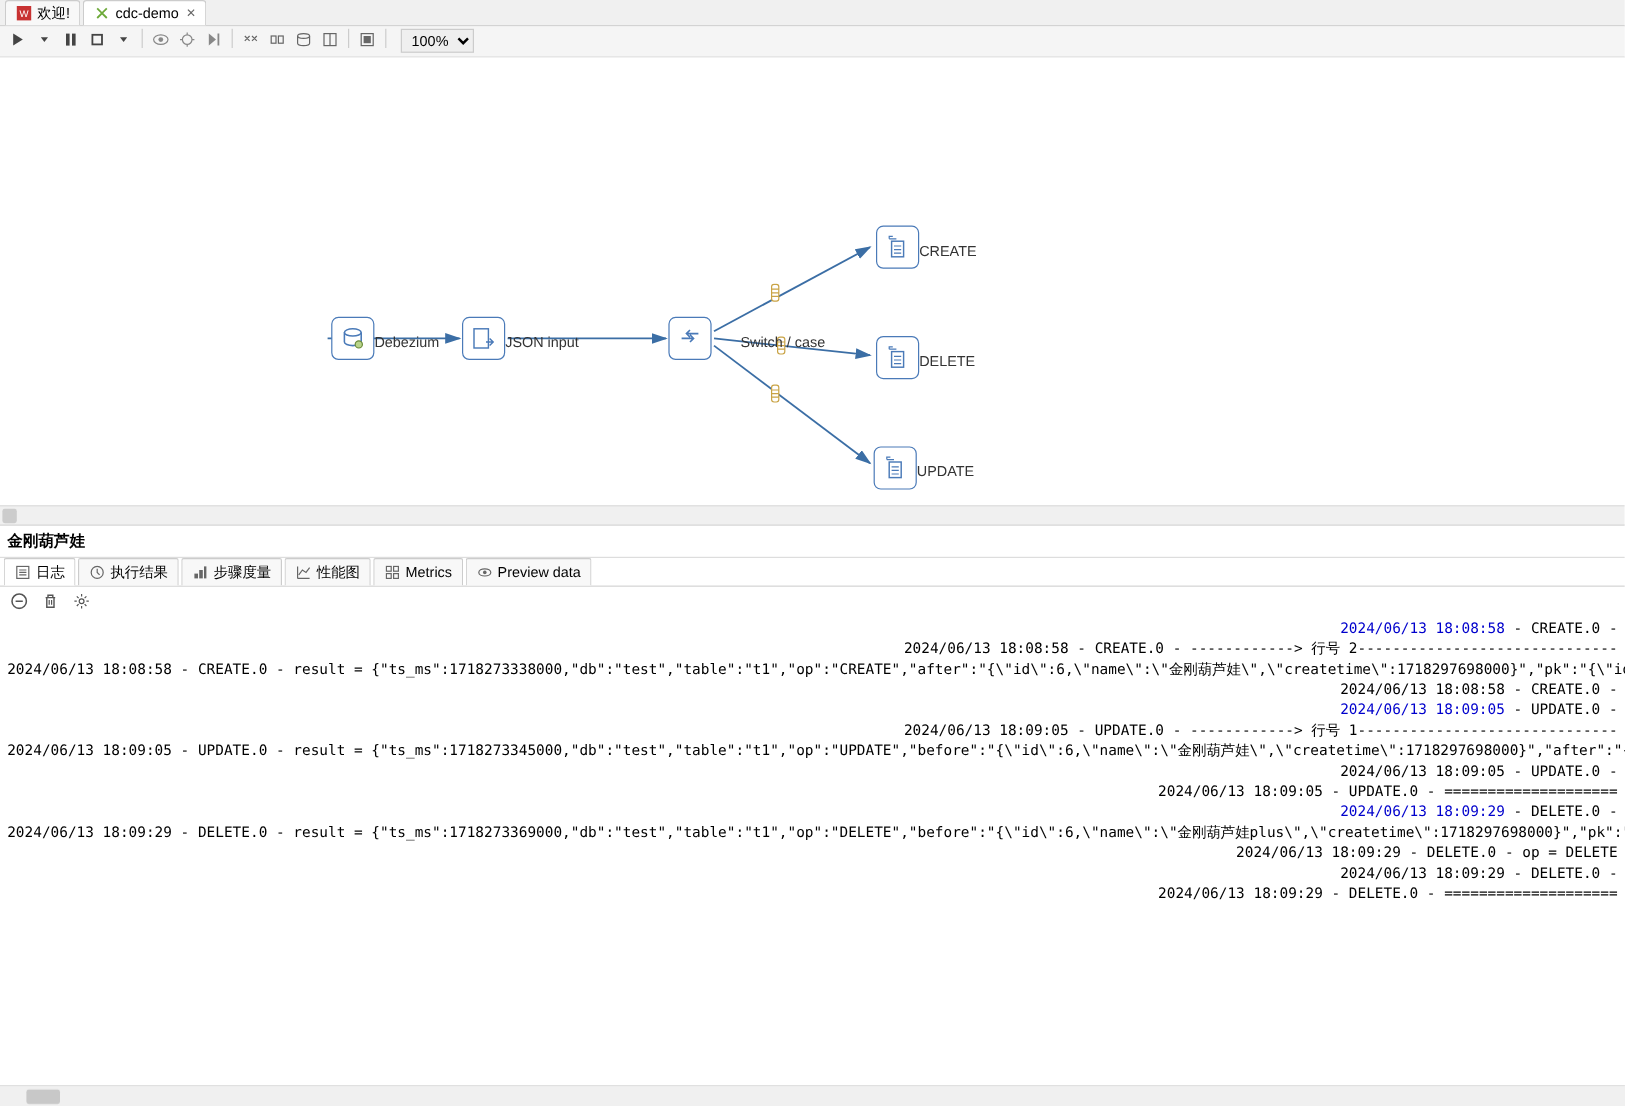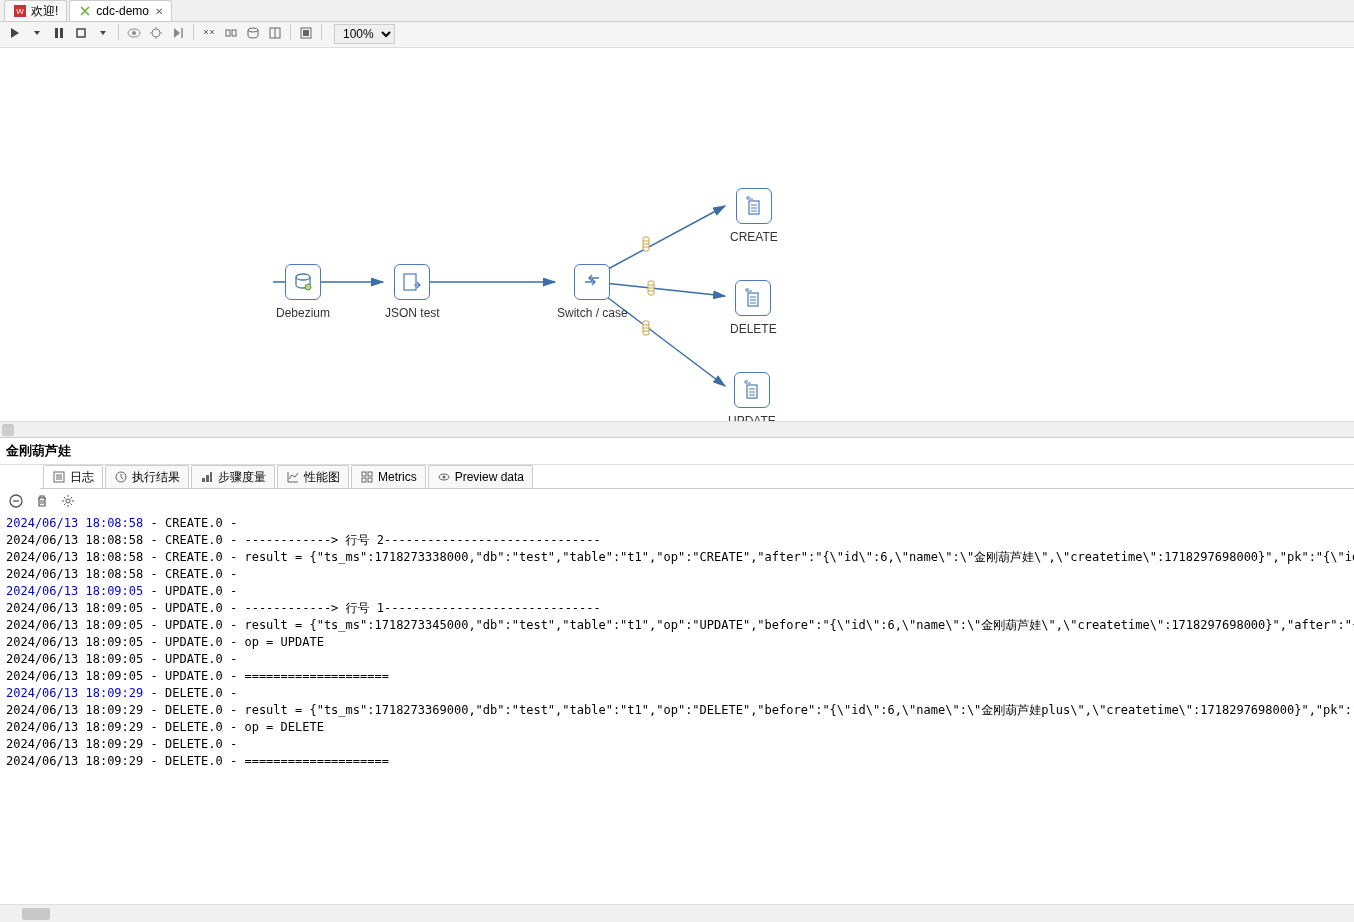--- a/index.html
+++ b/index.html
@@ -9,35 +9,35 @@
 .tab.active { background: #fff; }
 .tab-icon { width: 14px; height: 14px; margin-right: 4px; display: inline-flex; align-items: center; justify-content: center; }
 .tab-close { margin-left: 6px; font-size: 10px; color: #666; }
 .toolbar { display: flex; align-items: flex-start; background: #f5f5f5; border-bottom: 1px solid #ddd; height: 26px; padding: 2px 6px; gap: 4px; }
 .tb-btn { width: 18px; height: 18px; display: inline-flex; align-items: center; justify-content: center; cursor: pointer; color: #444; }
 .tb-sep { width: 1px; height: 16px; background: #ccc; margin: 0 2px; }
 .zoom-select { height: 20px; font-size: 12px; border: 1px solid #ccc; padding: 0 4px; margin-left: 6px; }
 .canvas-area { position: relative; background: #fff; height: 390px; overflow: auto; border-bottom: 1px solid #ccc; }
 .canvas-scroll { position: absolute; bottom: 0; left: 0; right: 0; height: 16px; background: #f0f0f0; border-top: 1px solid #ddd; }
 .canvas-scroll .thumb { position: absolute; left: 2px; top: 2px; width: 12px; height: 12px; background: #ccc; border-radius: 2px; }
-.node { position: absolute; display: flex; flex-direction: column; align-items: center; }
+.node { position: absolute; display: flex; align-items: center; }
 .node-icon { width: 36px; height: 36px; border: 1px solid #4a7ab8; border-radius: 6px; background: #fff; display: flex; align-items: center; justify-content: center; color: #4a7ab8; font-size: 16px; }
 .node-label { margin-top: 6px; font-size: 12px; color: #333; white-space: nowrap; }
 .conn-icon { position: absolute; width: 12px; height: 16px; }
 .conn-icon svg { width: 100%; height: 100%; }
 svg.edges { position: absolute; top: 0; left: 0; width: 100%; height: 100%; pointer-events: none; }
 .results-header { background: #fff; padding: 4px 6px; font-weight: bold; font-size: 13px; border-bottom: 1px solid #ddd; }
-.results-tabs { display: flex; align-items: center; border-bottom: 1px solid #ccc; background: #fff; height: 24px; padding-left: 3px; margin-left: 40px; }
+.results-tabs { display: flex; align-items: center; border-bottom: 1px solid #ccc; background: #fff; height: 24px; padding-left: 3px; }
 .rtab { display: flex; align-items: center; padding: 2px 8px; border: 1px solid #ccc; border-bottom: none; background: #f8f8f8; margin-right: 2px; height: 23px; cursor: pointer; font-size: 12px; border-radius: 2px 2px 0 0; }
 .rtab.active { background: #fff; }
 .rtab-icon { width: 14px; height: 14px; margin-right: 4px; display: inline-flex; align-items: center; justify-content: center; }
 .log-toolbar { display: flex; align-items: center; padding: 4px 8px; gap: 10px; background: #fff; }
 .log-toolbar .lb { width: 16px; height: 16px; display: inline-flex; align-items: center; justify-content: center; cursor: pointer; color: #555; }
 .log-area { padding: 2px 6px; font-family: "Microsoft YaHei", monospace; font-size: 12px; line-height: 17px; background: #fff; overflow-x: auto; white-space: nowrap; height: 400px; }
-.log-line { white-space: nowrap; }
+.log-line { white-space: nowrap; text-align: right; }
 .hl { color: #0000cc; }
 .bottom-scroll { position: fixed; bottom: 0; left: 0; right: 0; height: 18px; background: #f0f0f0; border-top: 1px solid #ddd; }
 .bottom-scroll .bthumb { position: absolute; left: 22px; top: 3px; width: 28px; height: 12px; background: #c8c8c8; border-radius: 2px; }
 </style>
 </head>
 <body>
 
 <div class="tabs-bar">
   <div class="tab">
     <span class="tab-icon">
@@ -195,24 +195,24 @@
     <div class="node-label">Debezium</div>
   </div>
 
   <div class="node" style="left:385px;top:216px;">
     <div class="node-icon">
       <svg width="22" height="22" viewBox="0 0 22 22">
           <rect x="3" y="3" width="12" height="16" fill="none" stroke="#4a7ab8" stroke-width="1.2"></rect>
           <path d="M13 14 L19 14 M16 11 L19 14 L16 17" fill="none" stroke="#4a7ab8" stroke-width="1.2"></path>
         </svg>
     </div>
-    <div class="node-label">JSON test</div>
-  </div>
-
-  <div class="node" style="left:557px;top:216px;">
+    <div class="node-label">JSON input</div>
+  </div>
+
+  <div class="node" style="left:557px;top:216px;gap:24px;">
     <div class="node-icon">
       <svg width="22" height="22" viewBox="0 0 22 22">
           <path d="M4 11 L14 11 M11 8 L14 11 L11 14 M18 7 L8 7 M11 4 L8 7 L11 10" fill="none" stroke="#4a7ab8" stroke-width="1.3"></path>
         </svg>
     </div>
     <div class="node-label">Switch / case</div>
   </div>
 
   <div class="node" style="left:730px;top:140px;">
     <div class="node-icon">
@@ -344,21 +344,20 @@
 </div>
 
 <div class="log-area" id="log-lines">
     <div class="log-line"><span class="hl">2024/06/13 18:08:58</span> - CREATE.0 - </div>
     <div class="log-line"><span class="">2024/06/13 18:08:58</span> - CREATE.0 - ------------&gt; 行号 2------------------------------</div>
     <div class="log-line"><span class="">2024/06/13 18:08:58</span> - CREATE.0 - result = {"ts_ms":1718273338000,"db":"test","table":"t1","op":"CREATE","after":"{\"id\":6,\"name\":\"金刚葫芦娃\",\"createtime\":1718297698000}","pk":"{\"id\":6}"}</div>
     <div class="log-line"><span class="">2024/06/13 18:08:58</span> - CREATE.0 - </div>
     <div class="log-line"><span class="hl">2024/06/13 18:09:05</span> - UPDATE.0 - </div>
     <div class="log-line"><span class="">2024/06/13 18:09:05</span> - UPDATE.0 - ------------&gt; 行号 1------------------------------</div>
     <div class="log-line"><span class="">2024/06/13 18:09:05</span> - UPDATE.0 - result = {"ts_ms":1718273345000,"db":"test","table":"t1","op":"UPDATE","before":"{\"id\":6,\"name\":\"金刚葫芦娃\",\"createtime\":1718297698000}","after":"{\"id\":6,\"name\":\"金刚葫芦娃plus\",\"createti</div>
-    <div class="log-line"><span class="">2024/06/13 18:09:05</span> - UPDATE.0 - op = UPDATE</div>
     <div class="log-line"><span class="">2024/06/13 18:09:05</span> - UPDATE.0 - </div>
     <div class="log-line"><span class="">2024/06/13 18:09:05</span> - UPDATE.0 - ====================</div>
     <div class="log-line"><span class="hl">2024/06/13 18:09:29</span> - DELETE.0 - </div>
     <div class="log-line"><span class="">2024/06/13 18:09:29</span> - DELETE.0 - result = {"ts_ms":1718273369000,"db":"test","table":"t1","op":"DELETE","before":"{\"id\":6,\"name\":\"金刚葫芦娃plus\",\"createtime\":1718297698000}","pk":"{\"id\":6}"}</div>
     <div class="log-line"><span class="">2024/06/13 18:09:29</span> - DELETE.0 - op = DELETE</div>
     <div class="log-line"><span class="">2024/06/13 18:09:29</span> - DELETE.0 - </div>
     <div class="log-line"><span class="">2024/06/13 18:09:29</span> - DELETE.0 - ====================</div>
   </div>
 
 <div class="bottom-scroll">

